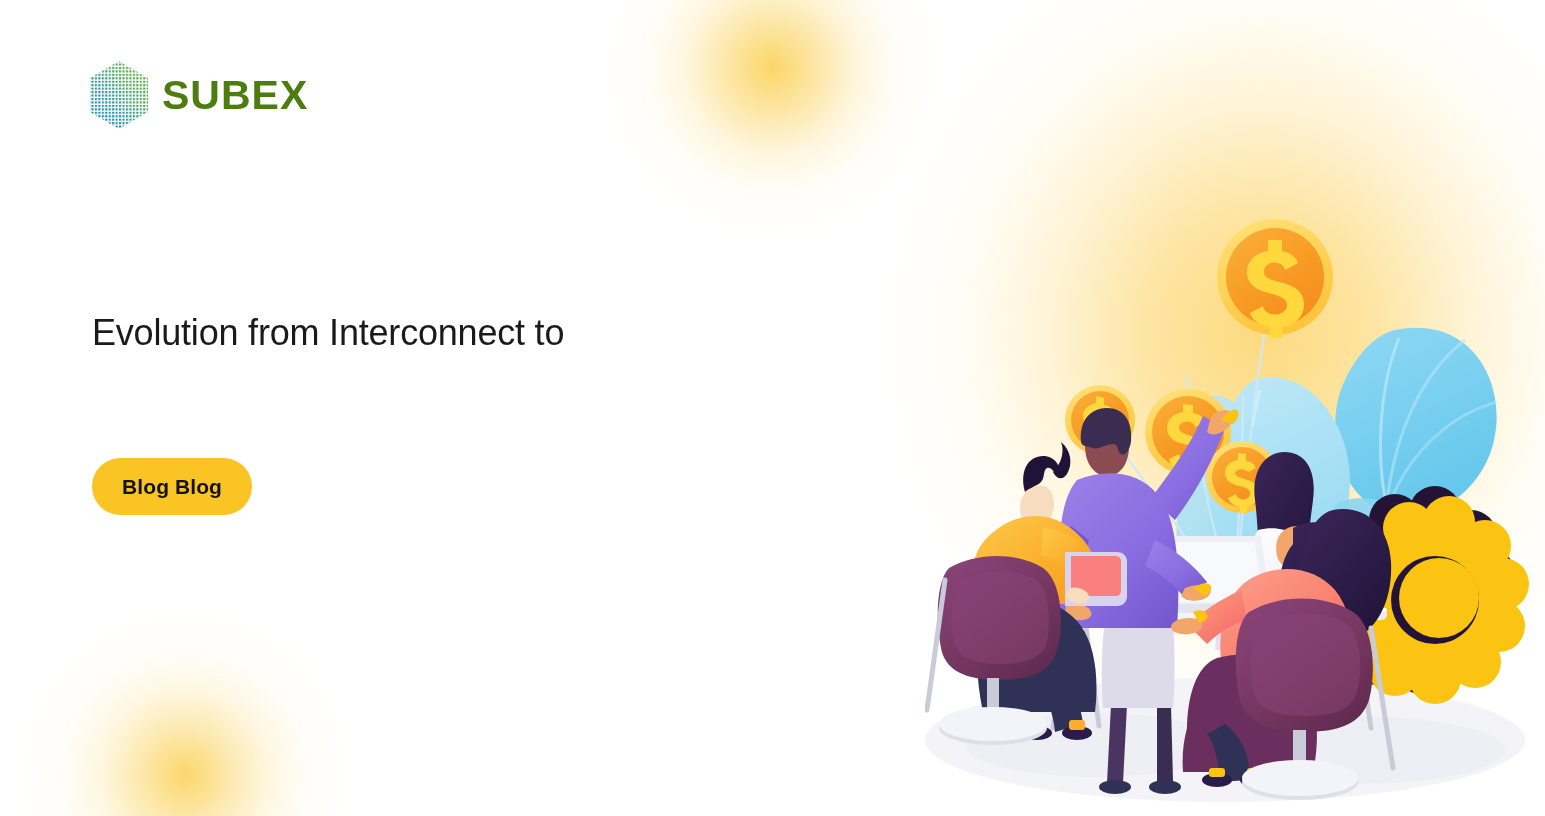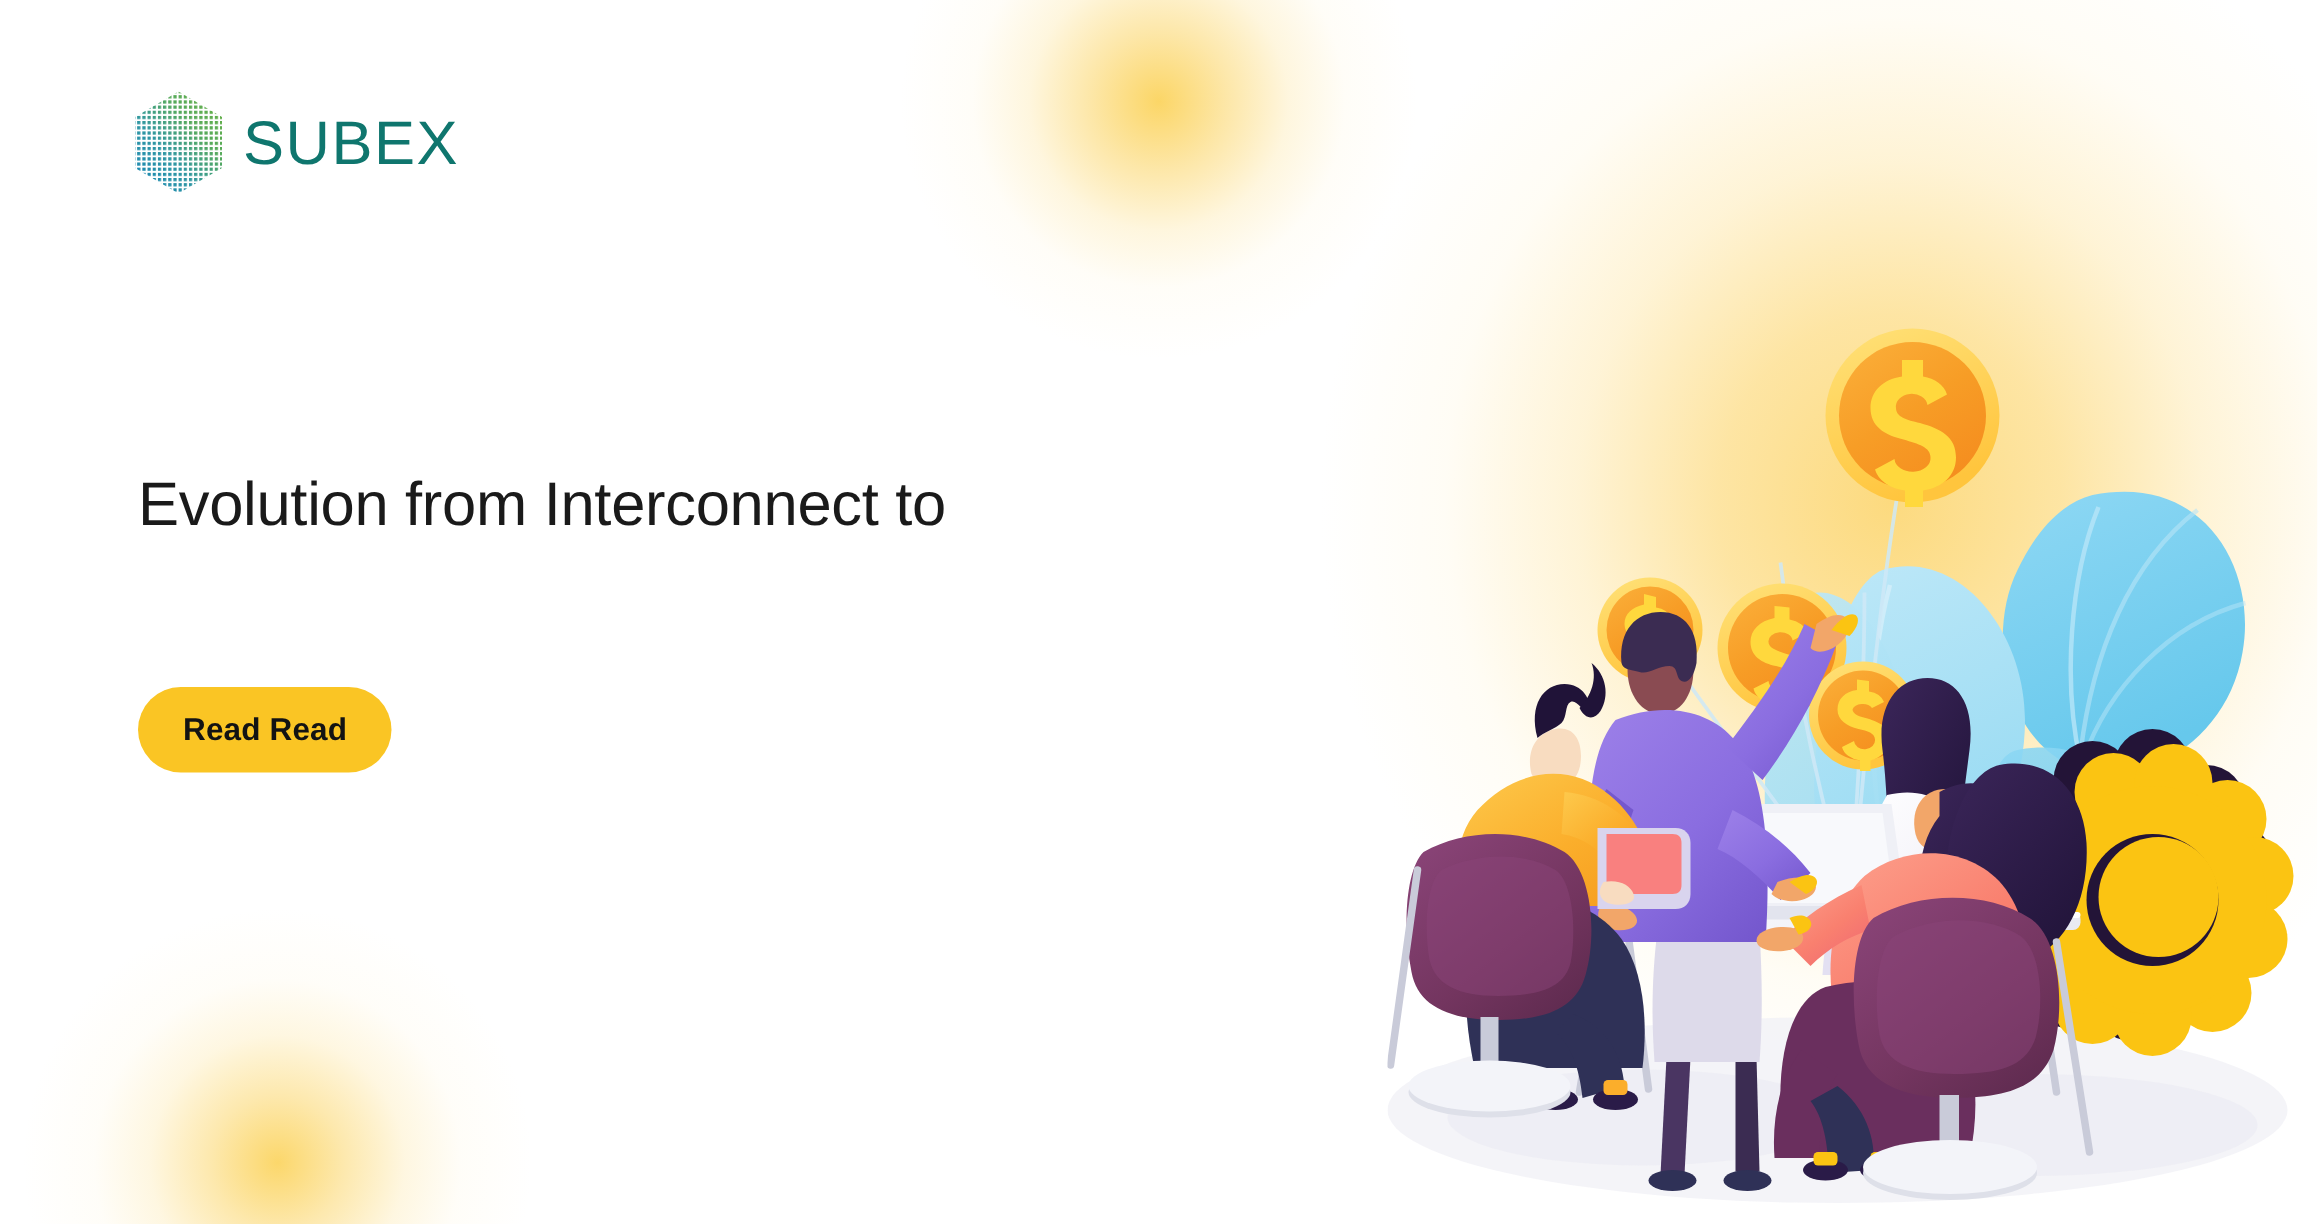--- a/index.html
+++ b/index.html
@@ -47,29 +47,29 @@
       rgba(255,255,255,0) 100%);
   }
 
   
   #logo {
     position:absolute; left:88px; top:60px;
     display:flex; align-items:center; gap:12px;
   }
   #logo-mark { width:62px; height:70px; display:block; }
   #logo-word {
-    font-size:41px; font-weight:400; letter-spacing:1px;
-    color:#0f766e; line-height:1;
+    font-size:41px; font-weight:700; letter-spacing:1px;
+    color:#4d7c0f; line-height:1;
     font-family:"Liberation Sans", sans-serif;
   }
 
   
   #headline { position:absolute; left:92px; top:312px; }
   #headline-line1 {
-    font-size:41px; font-weight:300; color:#1a1a1a;
+    font-size:36px; font-weight:300; color:#1a1a1a;
     line-height:1.18; letter-spacing:-0.2px; white-space:nowrap;
   }
   #headline-line2 {
     font-size:49px; font-weight:700; color:#0b0b0b;
     line-height:1.18; letter-spacing:-0.6px; white-space:nowrap;
     margin-top:2px;
   }
 
   
   #cta-button {
@@ -122,21 +122,21 @@
         <rect x="0" y="0" width="62" height="70" fill="url(#hexgrad)" mask="url(#dotmask)"></rect>
       </g>
     </svg>
     <span id="logo-word">SUBEX</span>
   </div>
 
   <div id="headline">
     <div id="headline-line1">Evolution from Interconnect to</div>
   </div>
 
-  <button id="cta-button">Read Read</button>
+  <button id="cta-button">Blog Blog</button>
 
   <div id="illustration">
     <svg viewBox="0 0 620 636" xmlns="http://www.w3.org/2000/svg">
       <defs>
         <linearGradient id="coinFace" x1="0" y1="0" x2="0.65" y2="1">
           <stop offset="0%" stop-color="#FBB03B"></stop>
           <stop offset="55%" stop-color="#F79D26"></stop>
           <stop offset="100%" stop-color="#F58E1F"></stop>
         </linearGradient>
         <linearGradient id="coinRing" x1="0" y1="0" x2="0.4" y2="1">

